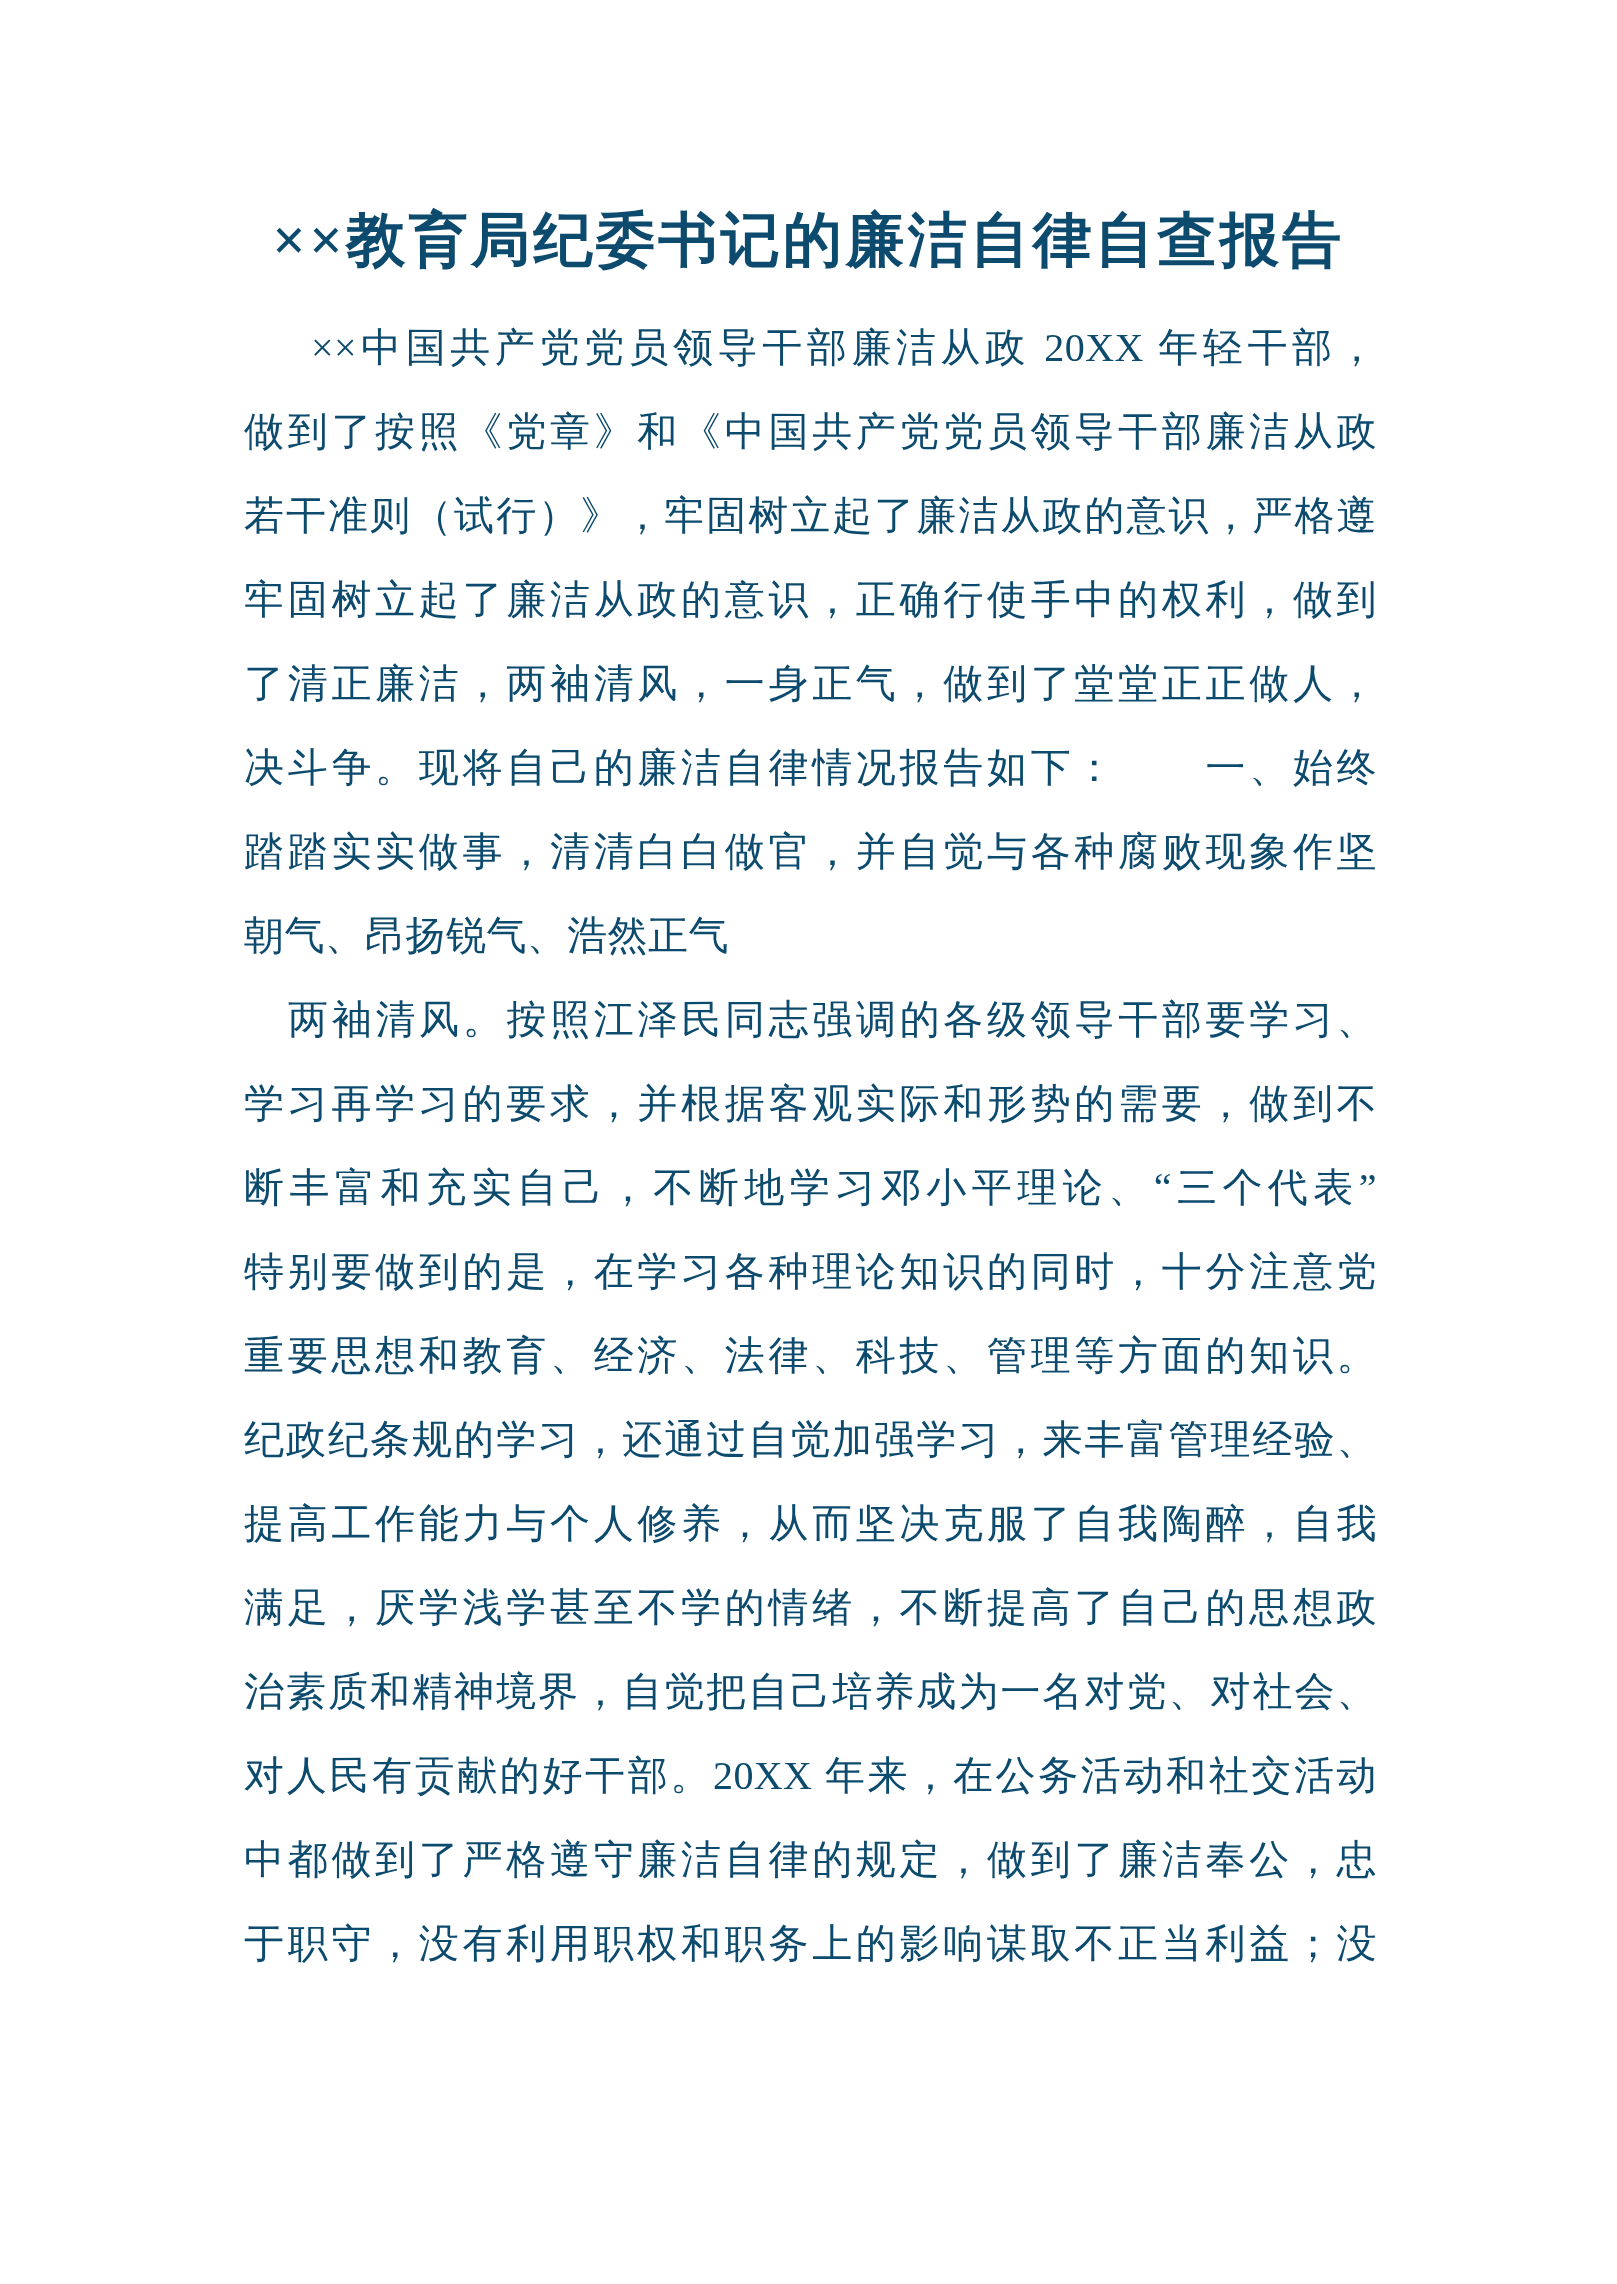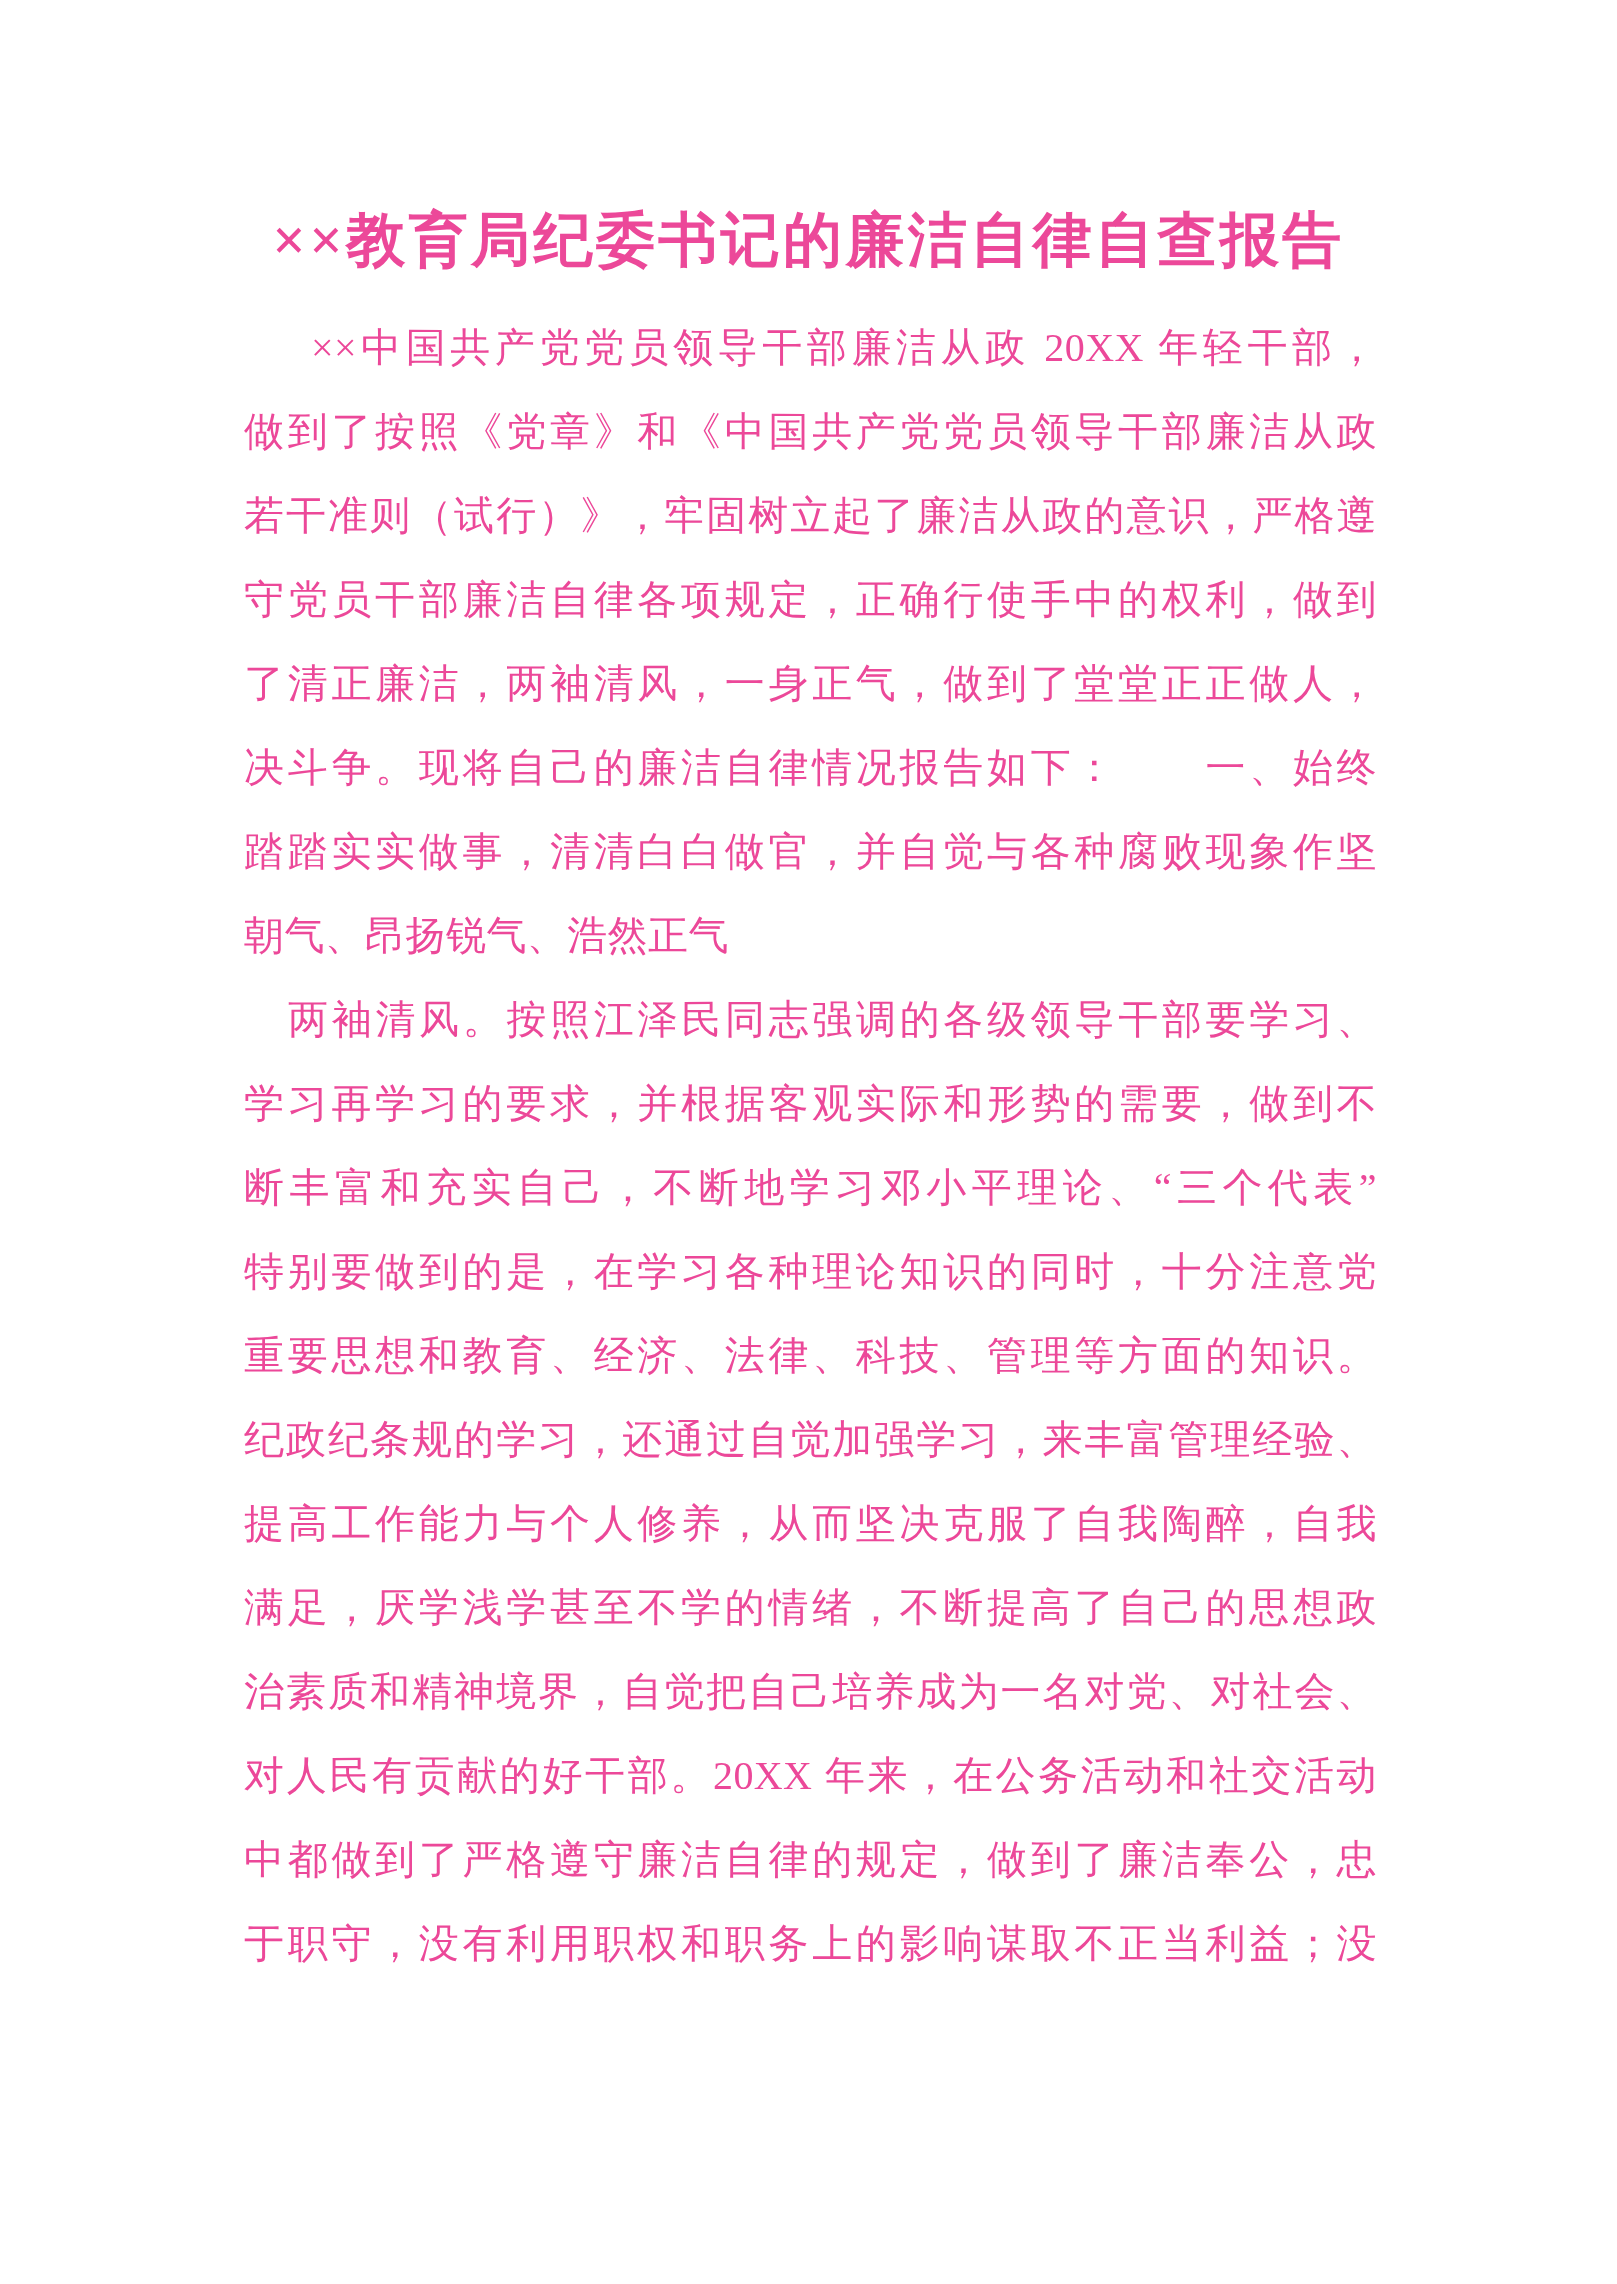--- a/index.html
+++ b/index.html
@@ -7,21 +7,21 @@
     padding: 0;
     background: #ffffff;
   }
   .page {
     position: relative;
     width: 1617px;
     height: 2168px;
     background: #ffffff;
     overflow: hidden;
     font-family: "Liberation Serif", "DejaVu Serif", serif;
-    color: #ec4899;
+    color: #0c4a6e;
   }
   .doc-title {
     margin: 0;
     padding-top: 196px;
     text-align: center;
     font-size: 59px;
     font-weight: 700;
     letter-spacing: 3.4px;
     line-height: 88px;
     white-space: nowrap;
@@ -53,21 +53,21 @@
 <div class="page">
 
   <h1 class="doc-title">××教育局纪委书记的廉洁自律自查报告</h1>
 
   <div class="doc-body">
 
     <div class="para">
       <div class="line indent-a">××中国共产党党员领导干部廉洁从政 20XX 年轻干部，</div>
       <div class="line">做到了按照《党章》和《中国共产党党员领导干部廉洁从政</div>
       <div class="line">若干准则（试行）》，牢固树立起了廉洁从政的意识，严格遵</div>
-      <div class="line">守党员干部廉洁自律各项规定，正确行使手中的权利，做到</div>
+      <div class="line">牢固树立起了廉洁从政的意识，正确行使手中的权利，做到</div>
       <div class="line">了清正廉洁，两袖清风，一身正气，做到了堂堂正正做人，</div>
       <div class="line">决斗争。现将自己的廉洁自律情况报告如下：　　一、始终</div>
       <div class="line">踏踏实实做事，清清白白做官，并自觉与各种腐败现象作坚</div>
       <div class="line para-end">朝气、昂扬锐气、浩然正气</div>
     </div>
 
     <div class="para">
       <div class="line indent-b">两袖清风。按照江泽民同志强调的各级领导干部要学习、</div>
       <div class="line">学习再学习的要求，并根据客观实际和形势的需要，做到不</div>
       <div class="line">断丰富和充实自己，不断地学习邓小平理论、“三个代表”</div>

